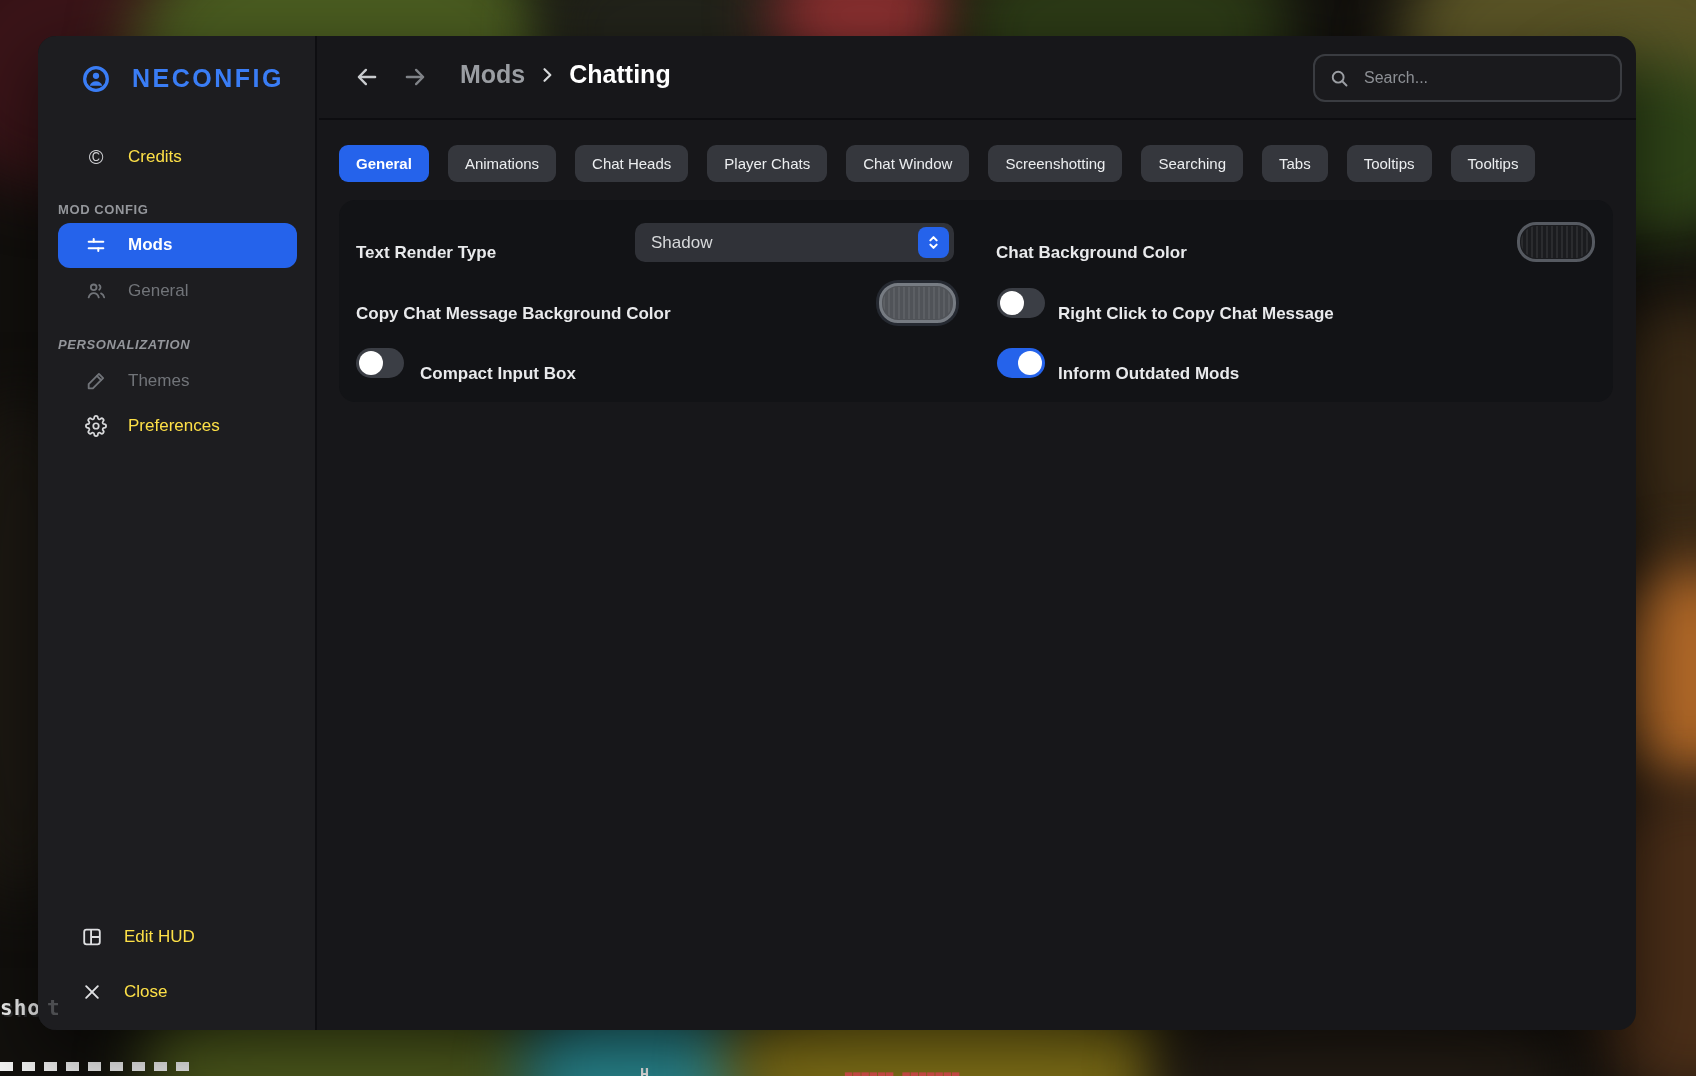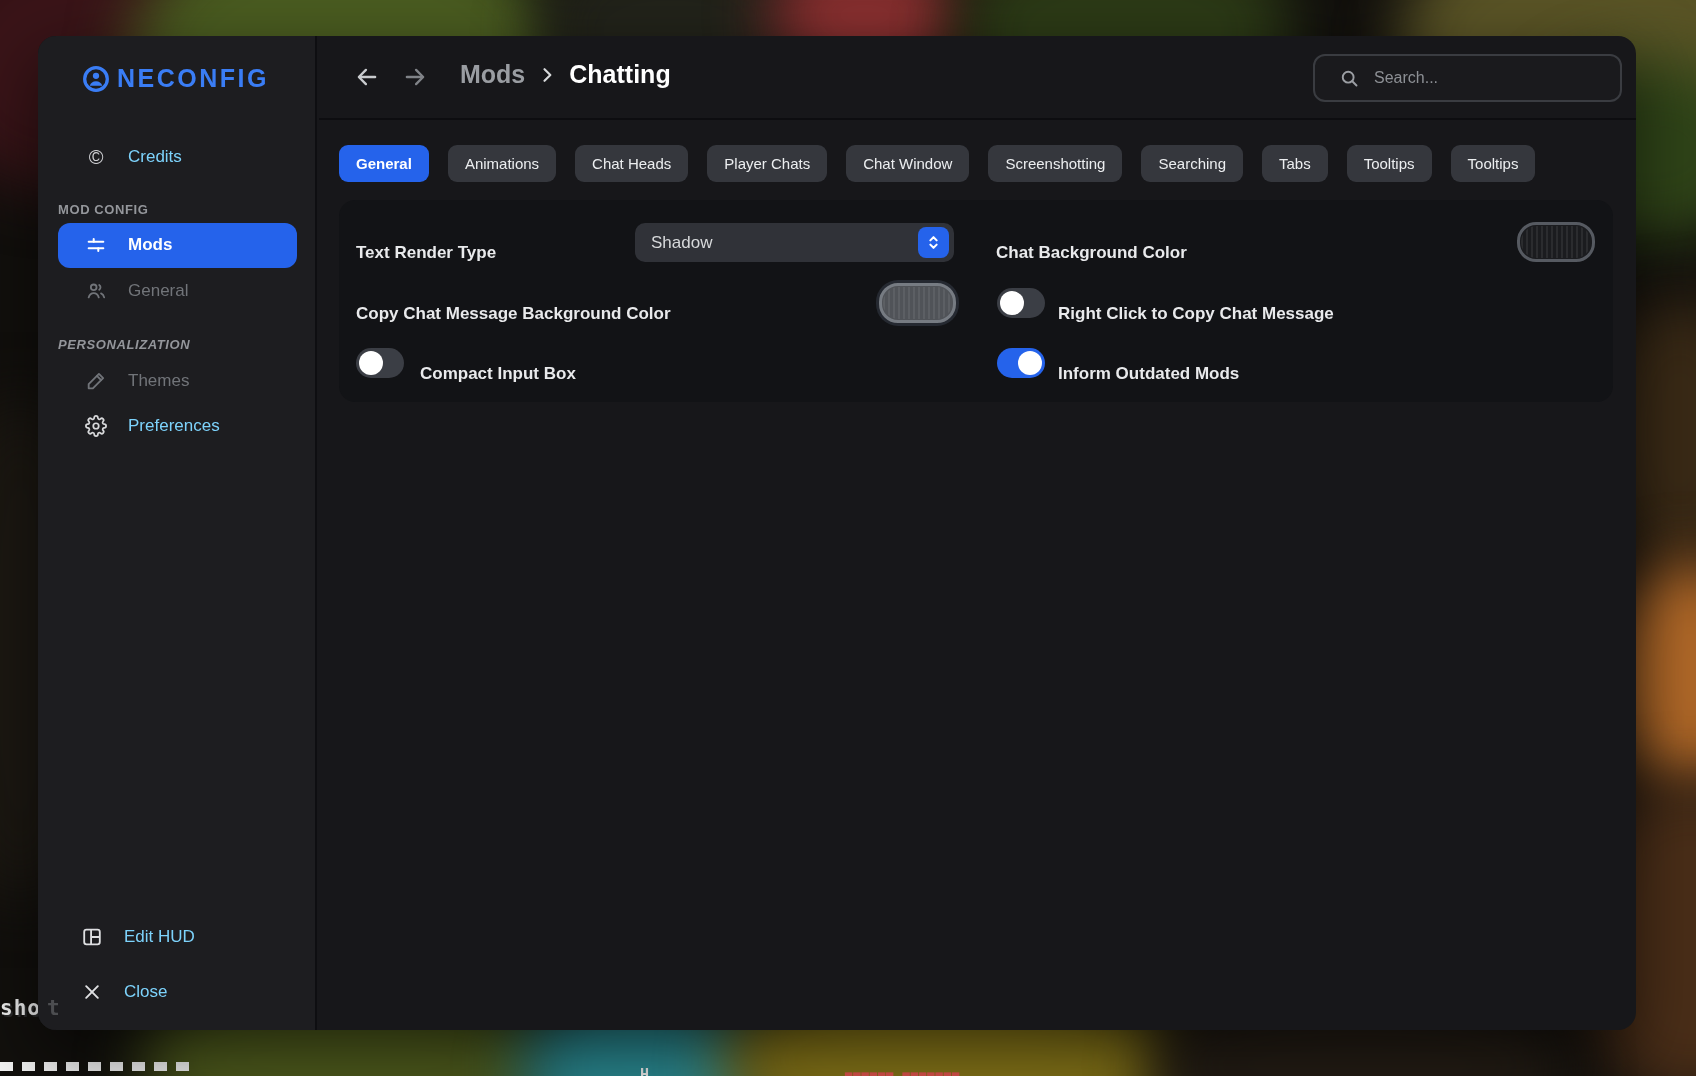--- a/index.html
+++ b/index.html
@@ -27,39 +27,39 @@
   
   .panel {
     position:absolute; left:38px; top:36px; width:1598px; height:994px;
     background:#17171a; border-radius:18px; z-index:10; overflow:hidden;
     box-shadow:0 24px 70px rgba(0,0,0,.55);
   }
 
   
   .sidebar { position:absolute; left:0; top:0; width:279px; height:100%;
     background:#1d1d20; border-right:2px solid #0e0e11; }
-  .logo { position:absolute; left:44px; top:28px; display:flex; align-items:center; gap:7px; }
+  .logo { position:absolute; left:44px; top:28px; display:flex; align-items:center; gap:22px; }
   .logo-text { color:#3a7df5; font-size:25px; font-weight:800; letter-spacing:2.5px; }
   .side-item { position:absolute; left:46px; display:flex; align-items:center; gap:20px; height:34px; cursor:pointer; }
   .side-item .lbl { font-size:17px; font-weight:500; }
-  .c-bright { color:#7dd3fc; } .c-dim { color:#717479; } .c-white { color:#ffffff; }
+  .c-bright { color:#fde047; } .c-dim { color:#717479; } .c-white { color:#ffffff; }
   .section-hdr { position:absolute; left:20px; color:#94969b; font-size:13px; font-weight:700; letter-spacing:.6px; }
   .active-pill { position:absolute; left:20px; top:187px; width:239px; height:45px;
     background:#2563eb; border-radius:12px; }
   .icon-wrap { width:24px; display:flex; justify-content:center; }
   .copy-glyph { font-size:20px; color:#cfd0d3; line-height:1; }
 
   
   .hdr-arrow { position:absolute; top:26px; width:30px; height:30px; display:flex; align-items:center; justify-content:center; cursor:pointer; }
   .breadcrumb { position:absolute; left:422px; top:24px; display:flex; align-items:center; gap:12px; }
   .bc-parent { color:#9a9da2; font-size:25px; font-weight:700; }
   .bc-current { color:#ffffff; font-size:25px; font-weight:800; }
   .searchbox { position:absolute; left:1275px; top:18px; width:309px; height:48px;
     border:2px solid #3a3c41; border-radius:12px; background:rgba(255,255,255,0.015);
-    display:flex; align-items:center; padding:0 24px; gap:12px; }
+    display:flex; align-items:center; padding:0 14px; gap:12px; }
   .searchbox input { background:transparent; border:none; outline:none; color:#c9cbce;
     font-size:16px; width:100%; font-family:"Liberation Sans",sans-serif; }
   .searchbox input::placeholder { color:#8d9095; }
   .hdr-divider { position:absolute; left:281px; top:82px; width:1317px; height:2px; background:#0d0d10; }
 
   
   .tabs { position:absolute; left:301px; top:109px; display:flex; gap:19px; }
   .tab { height:37px; padding:0 17px; display:flex; align-items:center; border-radius:9px;
     background:#35373d; color:#eceef0; font-size:15px; font-weight:500; cursor:pointer; white-space:nowrap; }
   .tab.active { background:#2563eb; color:#ffffff; font-weight:600; }

